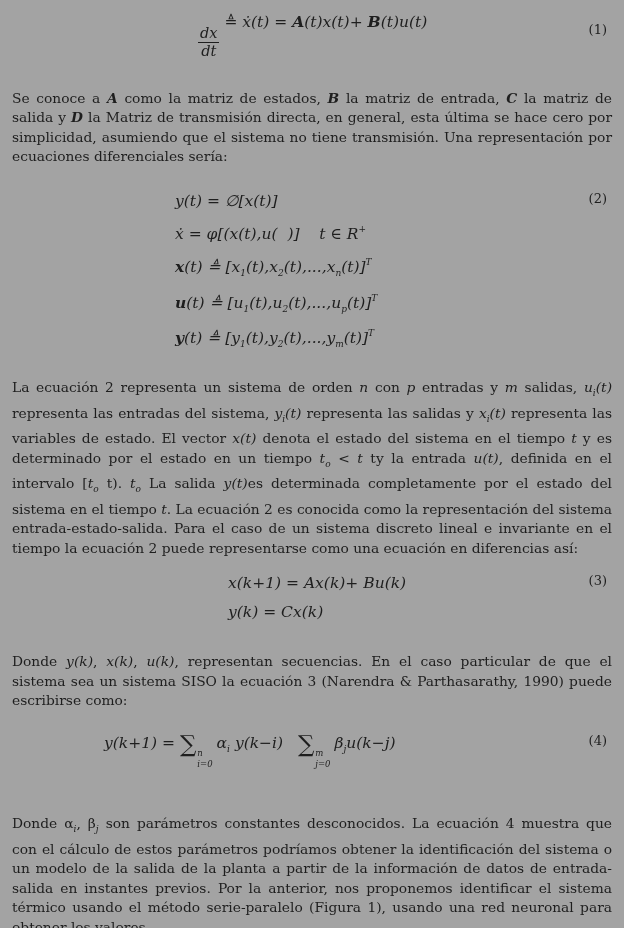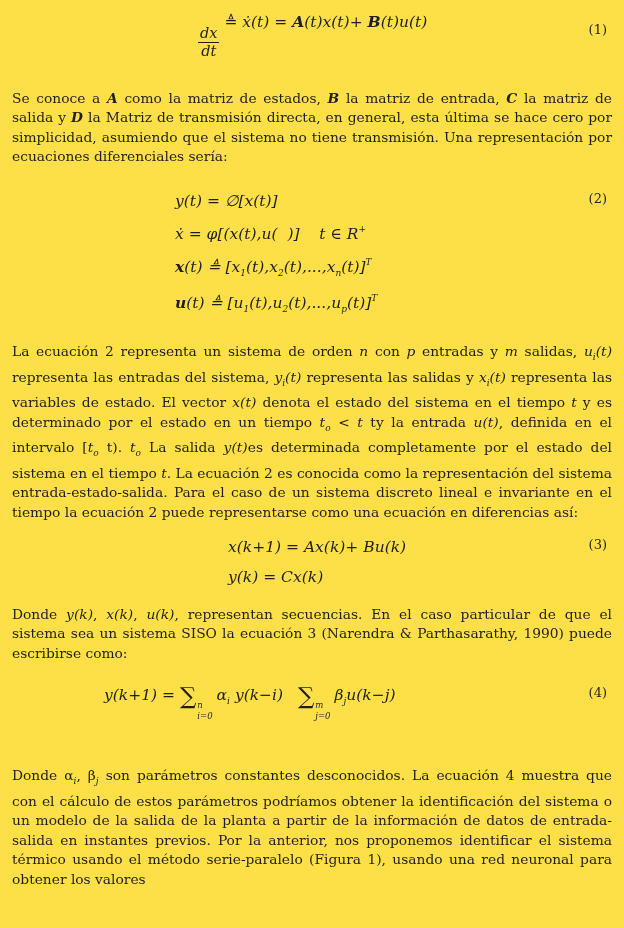--- a/index.html
+++ b/index.html
@@ -1,18 +1,18 @@
 <!DOCTYPE html>
 <html><head>
 <meta charset="utf-8">
 <style>
   html,body{margin:0;padding:0;background:#ffffff;}
   .page{
     width:624px;height:928px;box-sizing:border-box;
-    background:#fde047;color:#1e1e1e;
+    background:#a3a3a3;color:#1e1e1e;
     font-family:"DejaVu Serif","Liberation Serif",serif;
     padding:6px 12px 0 12px;overflow:hidden;
   }
   .para{
     font-size:13.8px;line-height:19.5px;text-align:justify;margin:0;
   }
   .i{font-style:italic;}
   .bi{font-style:italic;font-weight:700;}
   .rm{font-style:normal;}
   .sub{font-style:italic;font-size:9px;vertical-align:-4px;}
@@ -41,21 +41,21 @@
   .eq1 .eq-line:nth-child(2){margin-left:16px;}
   .eq1 .eq-num{padding-top:10px;}
   .p1{margin-top:14px;}
   .eq2{margin-top:24px;}
   .eq2 .eq-lines{margin-left:163px;}
   .eq2 .eq-line{margin-bottom:13px;}
   .p2{margin-top:14px;}
   .eq3{margin-top:15px;}
   .eq3 .eq-lines{margin-left:216px;}
   .eq3 .eq-line{margin-bottom:9px;}
-  .p3{margin-top:9px;}
+  .p3{margin-top:21px;}
   .eq4{margin-top:22px;}
   .eq4 .eq-lines{margin-left:92px;}
   .p4{margin-top:34px;}
 </style>
 </head>
 <body>
 
 <div class="page">
 
   <div class="eq-block eq1">
@@ -69,20 +69,21 @@
   </div>
 
   <p class="para p1"><span>Se conoce a </span><span class="bi">A</span><span> como la matriz de estados, </span><span class="bi">B</span><span> la matriz de entrada, </span><span class="bi">C</span><span> la matriz de salida y </span><span class="bi">D</span><span> la Matriz de transmisión directa, en general, esta última se hace cero por simplicidad, asumiendo que el sistema no tiene transmisión. Una representación por ecuaciones diferenciales sería:</span></p>
 
   <div class="eq-block eq2">
     <div class="eq-lines">
       <div class="eq-line"><span class="i">y(t) = ∅[x(t)]</span></div>
       <div class="eq-line"><span class="i">ẋ = φ[(x(t),u(&nbsp;&nbsp;)]</span><span class="rm">&nbsp;&nbsp;&nbsp;&nbsp;</span><span class="i">t ∈ R</span><span class="sup">+</span></div>
       <div class="eq-line"><span class="bi">x</span><span class="i">(t) ≜ [x</span><span class="sub">1</span><span class="i">(t),x</span><span class="sub">2</span><span class="i">(t),...,x</span><span class="sub">n</span><span class="i">(t)]</span><span class="sup">T</span></div>
       <div class="eq-line"><span class="bi">u</span><span class="i">(t) ≜ [u</span><span class="sub">1</span><span class="i">(t),u</span><span class="sub">2</span><span class="i">(t),...,u</span><span class="sub">p</span><span class="i">(t)]</span><span class="sup">T</span></div>
+      <div class="eq-line"><span class="bi">y</span><span class="i">(t) ≜ [y</span><span class="sub">1</span><span class="i">(t),y</span><span class="sub">2</span><span class="i">(t),...,y</span><span class="sub">m</span><span class="i">(t)]</span><span class="sup">T</span></div>
     </div>
     <div class="eq-num">(2)</div>
   </div>
 
   <p class="para p2"><span>La ecuación 2 representa un sistema de orden </span><span class="i">n</span><span> con </span><span class="i">p</span><span> entradas y </span><span class="i">m</span><span> salidas, </span><span class="i">u</span><span class="sub">i</span><span class="i">(t)</span><span> representa las entradas del sistema, </span><span class="i">y</span><span class="sub">i</span><span class="i">(t)</span><span> representa las salidas y </span><span class="i">x</span><span class="sub">i</span><span class="i">(t)</span><span> representa las variables de estado. El vector </span><span class="i">x(t)</span><span> denota el estado del sistema en el tiempo </span><span class="i">t</span><span> y es determinado por el estado en un tiempo </span><span class="i">t</span><span class="sub">o</span><span> &lt; </span><span class="i">t</span><span> ty la entrada </span><span class="i">u(t)</span><span>, definida en el intervalo [</span><span class="i">t</span><span class="sub">o</span><span> t). </span><span class="i">t</span><span class="sub">o</span><span> La salida </span><span class="i">y(t)</span><span>es determinada completamente por el estado del sistema en el tiempo </span><span class="i">t</span><span>. La ecuación 2 es conocida como la representación del sistema entrada-estado-salida. Para el caso de un sistema discreto lineal e invariante en el tiempo la ecuación 2 puede representarse como una ecuación en diferencias así:</span></p>
 
   <div class="eq-block eq3">
     <div class="eq-lines">
       <div class="eq-line"><span class="i">x(k+1) = Ax(k)+ Bu(k)</span></div>
       <div class="eq-line"><span class="i">y(k) = Cx(k)</span></div>

